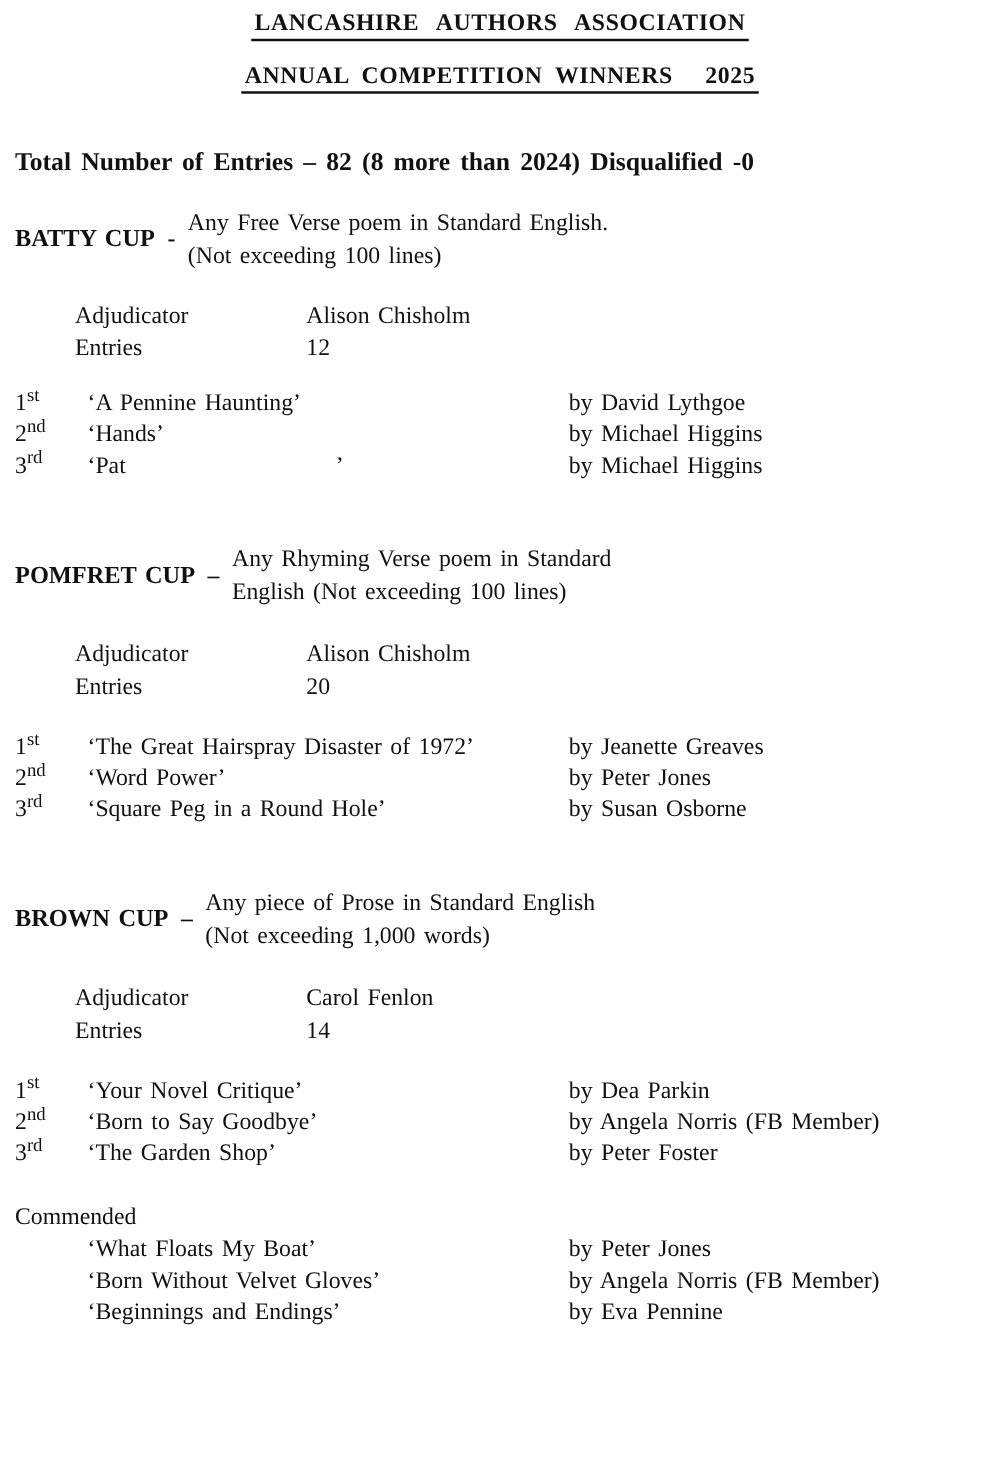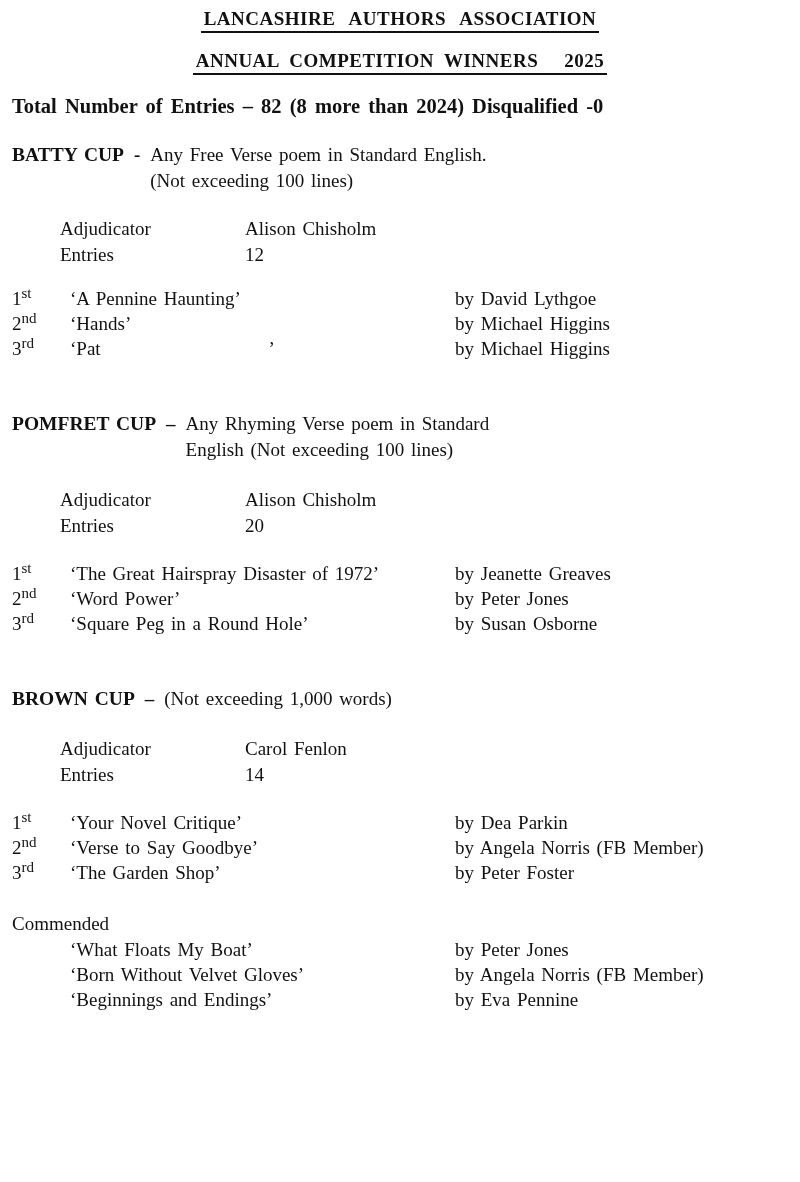--- a/index.html
+++ b/index.html
@@ -31,29 +31,29 @@
   .doc-title .u {
     display: inline-block;
     border-bottom: 2px solid #111;
     padding: 0 3px 1px 3px;
     word-spacing: 9px;
   }
   .doc-subtitle { margin-top: 17px; }
   .doc-subtitle .u { word-spacing: 5px; }
   .doc-subtitle .year { margin-left: 26px; }
   .summary-line {
-    margin-top: 20px;
+    margin-top: 44px;
     font-weight: bold;
     font-size: 20.5px;
     word-spacing: 3px;
   }
   
   .cup-header {
     display: flex;
-    align-items: flex-start;
+    align-items: center;
     line-height: 26px;
   }
   .sec-batty   .cup-header { margin-top: 24px; }
   .sec-pomfret .cup-header { margin-top: 50px; }
   .sec-brown   .cup-header { margin-top: 50px; }
   .cup-name { font-weight: bold; font-size: 19.5px; white-space: nowrap; }
   .cup-sep { margin: 0 10px; font-weight: bold; }
   .cup-desc { }
   .cup-desc div { white-space: nowrap; }
   .meta-block { margin-top: 22px; line-height: 26px; }
@@ -169,20 +169,21 @@
         <span class="author">by Susan Osborne</span>
       </div>
     </div>
   </div>
 
   <div class="section sec-brown">
     <div class="cup-header">
       <span class="cup-name">BROWN CUP</span>
       <span class="cup-sep">–</span>
       <div class="cup-desc">
+        <div>Any piece of Prose in Standard English</div>
         <div>(Not exceeding 1,000 words)</div>
       </div>
     </div>
     <div class="meta-block">
       <div class="meta-row">
         <span class="meta-label">Adjudicator</span>
         <span class="meta-value">Carol Fenlon</span>
       </div>
       <div class="meta-row">
         <span class="meta-label">Entries</span>
@@ -190,21 +191,21 @@
       </div>
     </div>
     <div class="winners">
       <div class="row">
         <span class="rank"><span>1</span><sup>st</sup></span>
         <span class="title"><span>‘Your Novel Critique’</span><span class="trail"></span></span>
         <span class="author">by Dea Parkin</span>
       </div>
       <div class="row">
         <span class="rank"><span>2</span><sup>nd</sup></span>
-        <span class="title"><span>‘Verse to Say Goodbye’</span><span class="trail"></span></span>
+        <span class="title"><span>‘Born to Say Goodbye’</span><span class="trail"></span></span>
         <span class="author">by Angela Norris (FB Member)</span>
       </div>
       <div class="row">
         <span class="rank"><span>3</span><sup>rd</sup></span>
         <span class="title"><span>‘The Garden Shop’</span><span class="trail"></span></span>
         <span class="author">by Peter Foster</span>
       </div>
     </div>
   </div>
 

